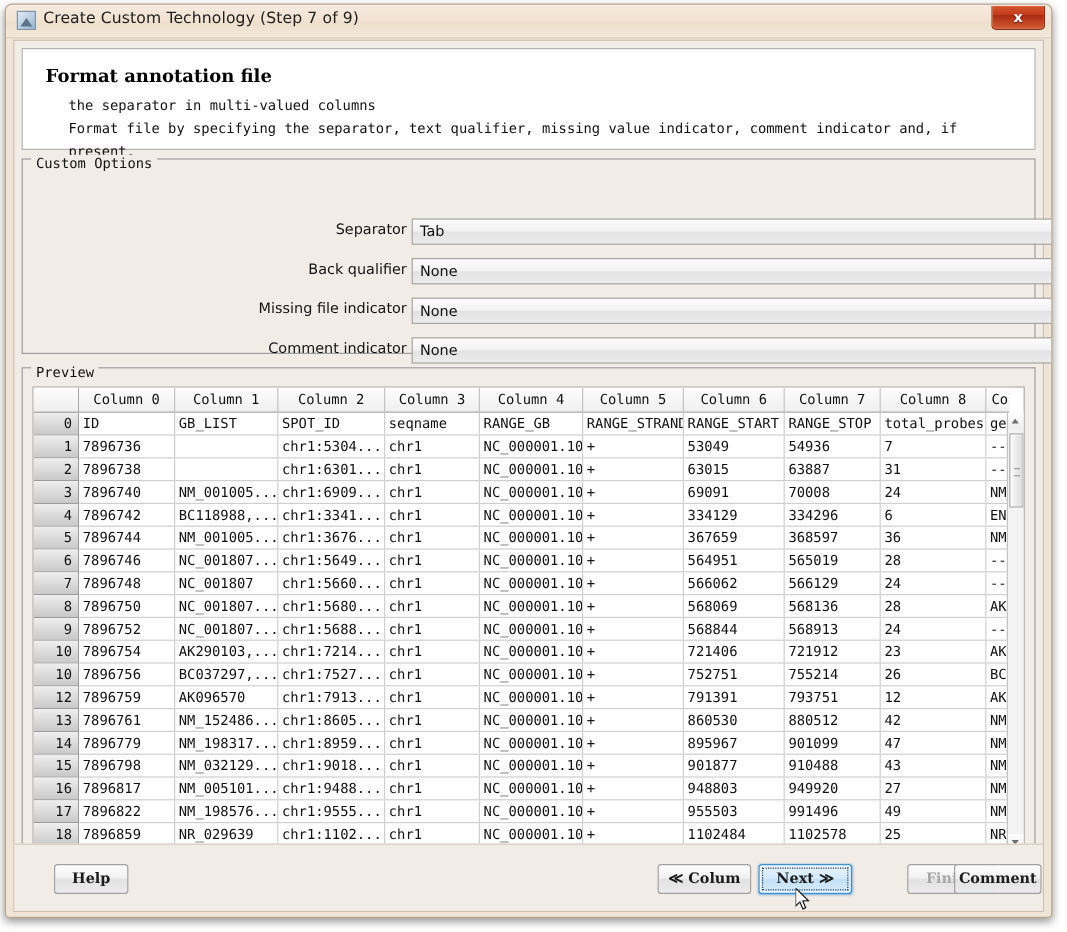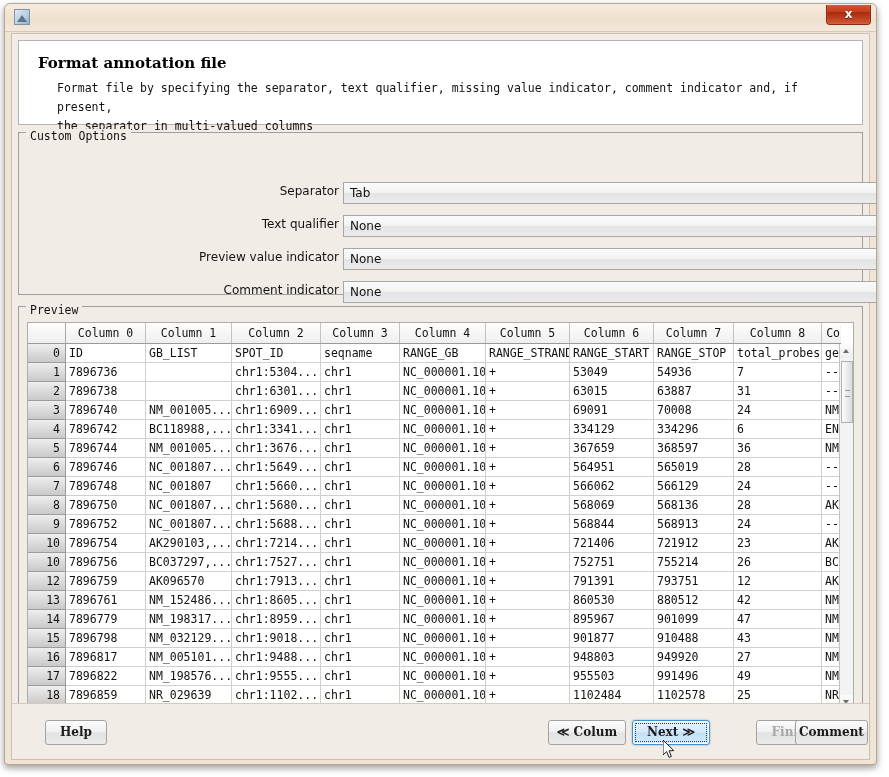--- a/index.html
+++ b/index.html
@@ -452,54 +452,55 @@
     pointer-events: none;
   }
 </style>
 </head>
 <body>
 
 <div id="window">
 
   <div id="titlebar">
     <div id="win-icon"></div>
+    <div id="win-title">Create Custom Technology (Step 7 of 9)</div>
     <div id="close-btn">x</div>
   </div>
 
   <div id="content">
 
     <div id="header-pane">
       <div id="header-title">Format annotation file</div>
       <div id="header-desc">
+        <div>the separator in multi-valued columns</div>
         <div>Format file by specifying the separator, text qualifier, missing value indicator, comment indicator and, if present,</div>
-        <div>the separator in multi-valued columns</div>
       </div>
     </div>
 
     <div id="format-group"></div>
     <div id="format-legend">Custom Options</div>
 
     <div class="form-row" style="top:148px;">
       <div class="form-label">Separator</div>
       <div class="combo">
         <span class="combo-value">Tab</span>
         <span class="combo-arrow"></span>
       </div>
     </div>
 
     <div class="form-row" style="top:181px;">
-      <div class="form-label">Text qualifier</div>
+      <div class="form-label">Back qualifier</div>
       <div class="combo">
         <span class="combo-value">None</span>
         <span class="combo-arrow"></span>
       </div>
     </div>
 
     <div class="form-row" style="top:214px;">
-      <div class="form-label">Preview value indicator</div>
+      <div class="form-label">Missing file indicator</div>
       <div class="combo">
         <span class="combo-value">None</span>
         <span class="combo-arrow"></span>
       </div>
     </div>
 
     <div class="form-row" style="top:247px;">
       <div class="form-label">Comment indicator</div>
       <div class="combo">
         <span class="combo-value">None</span>

